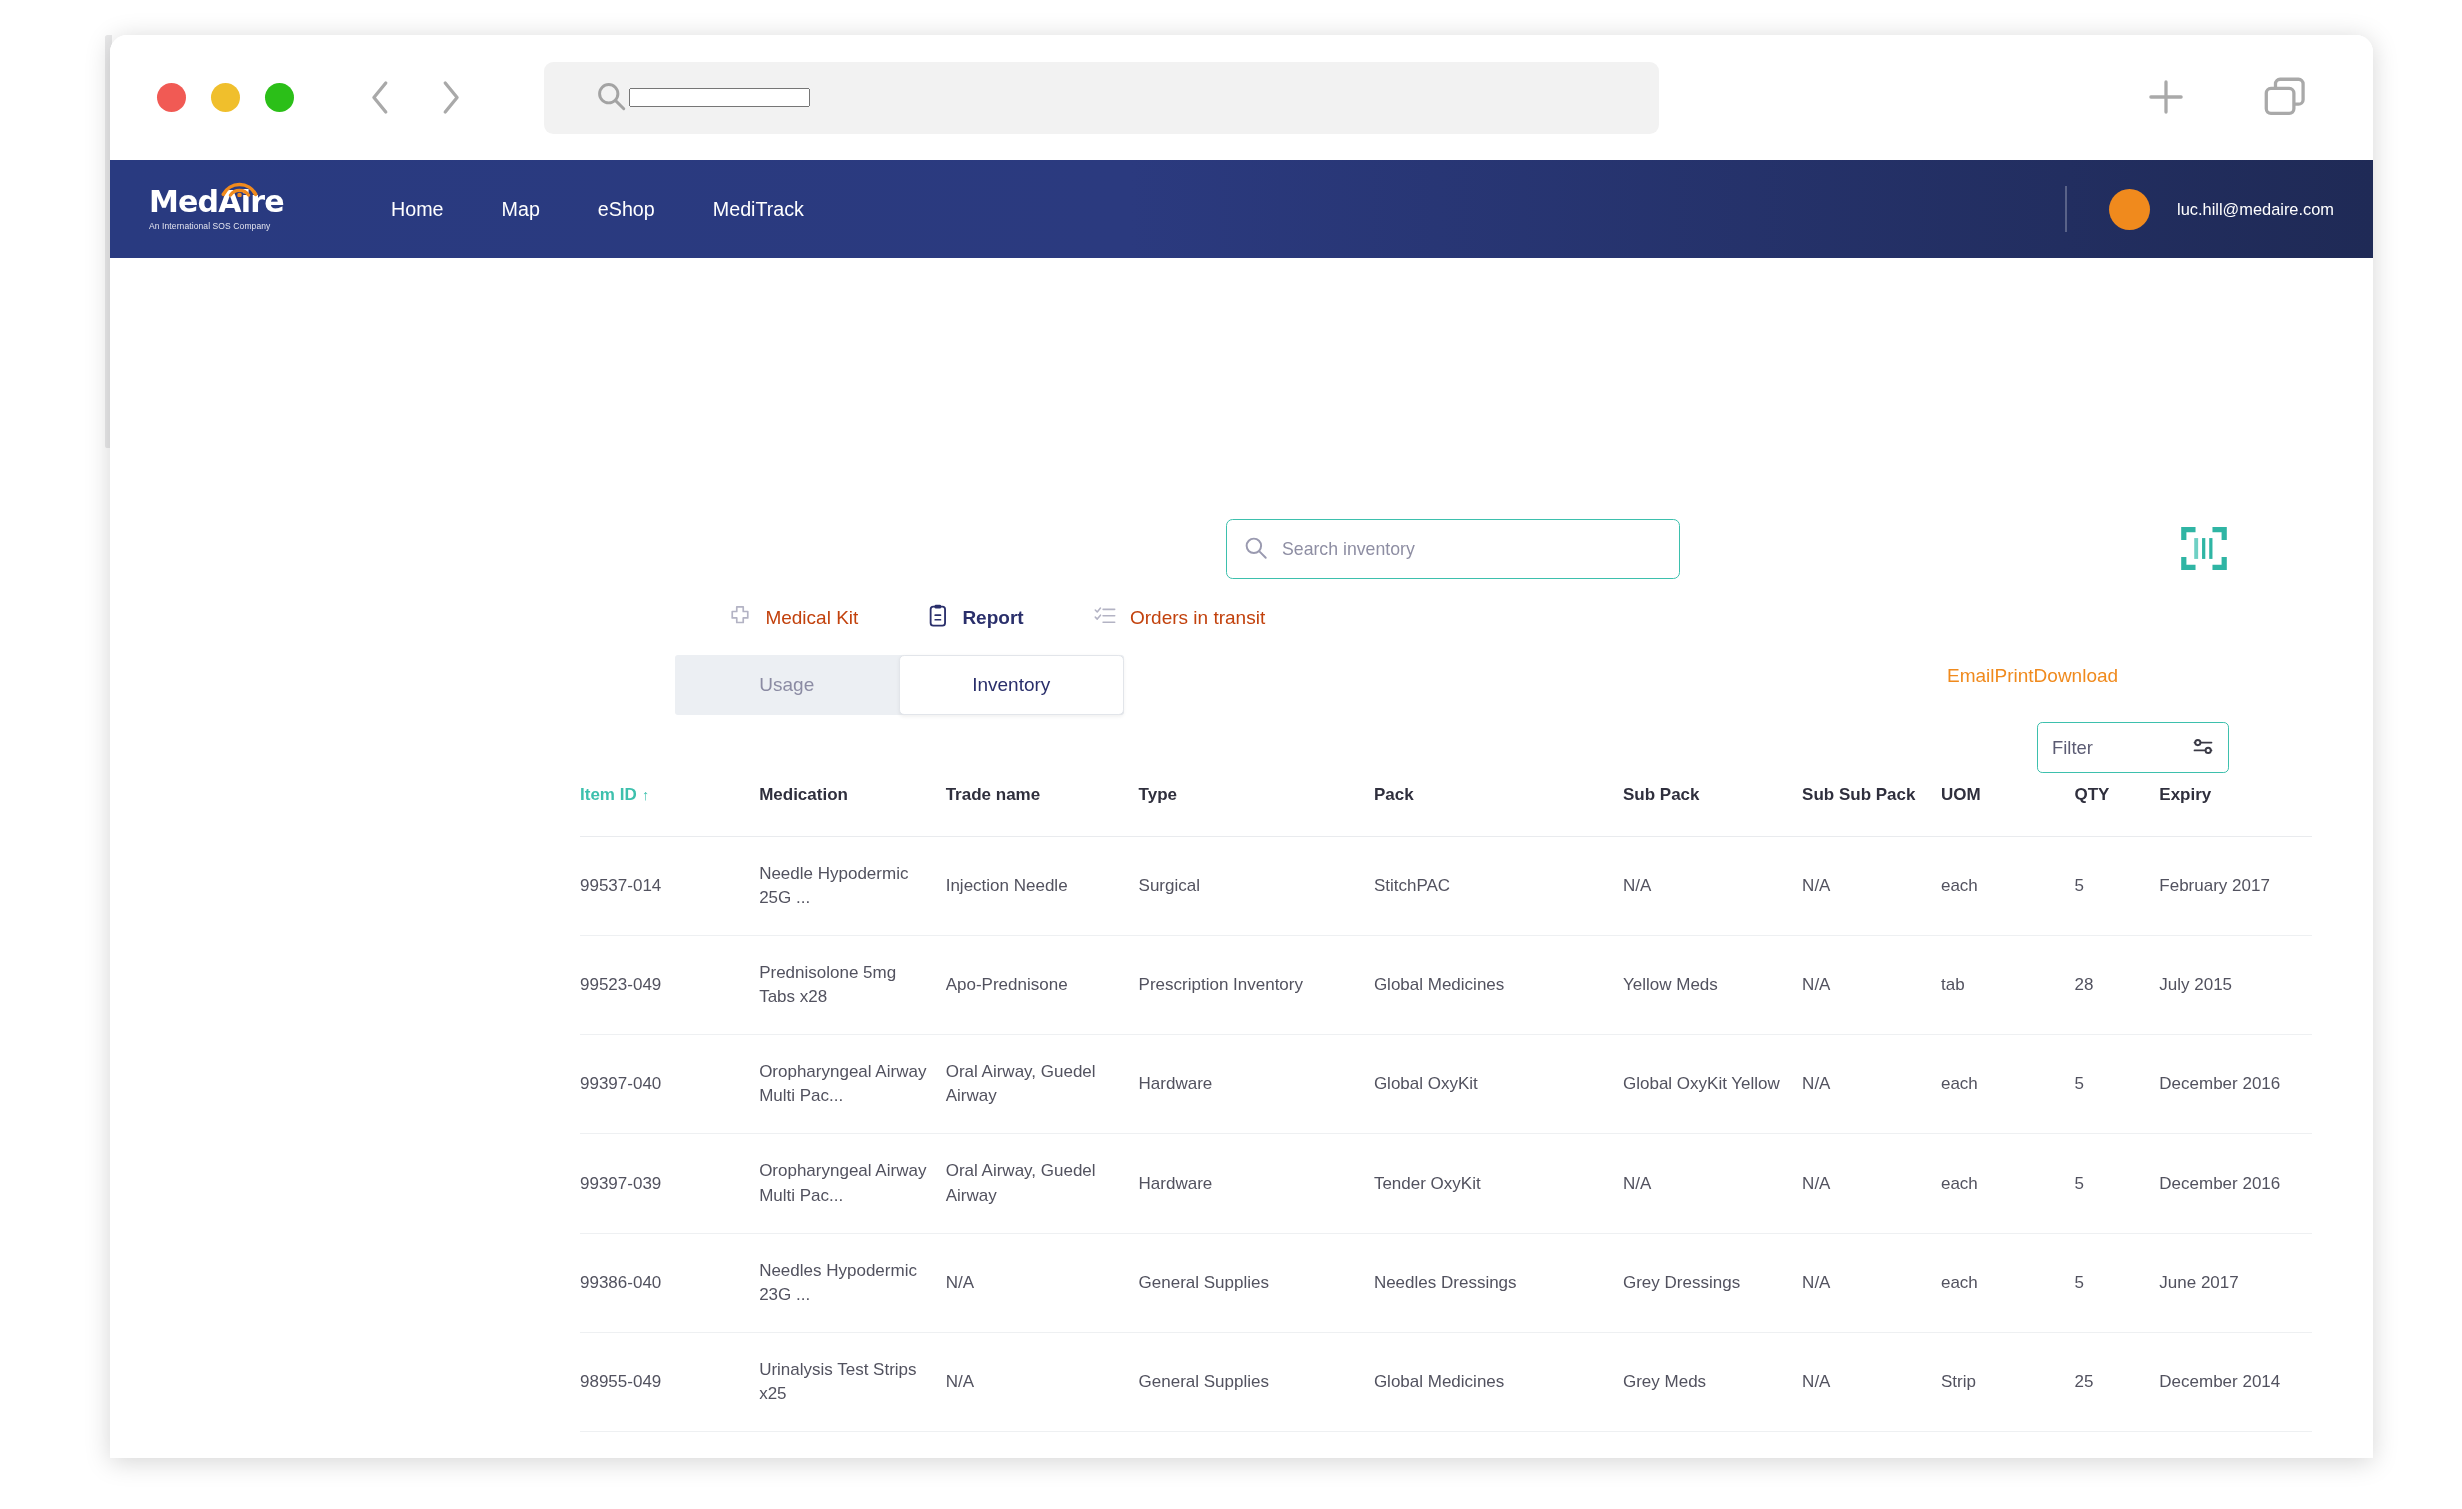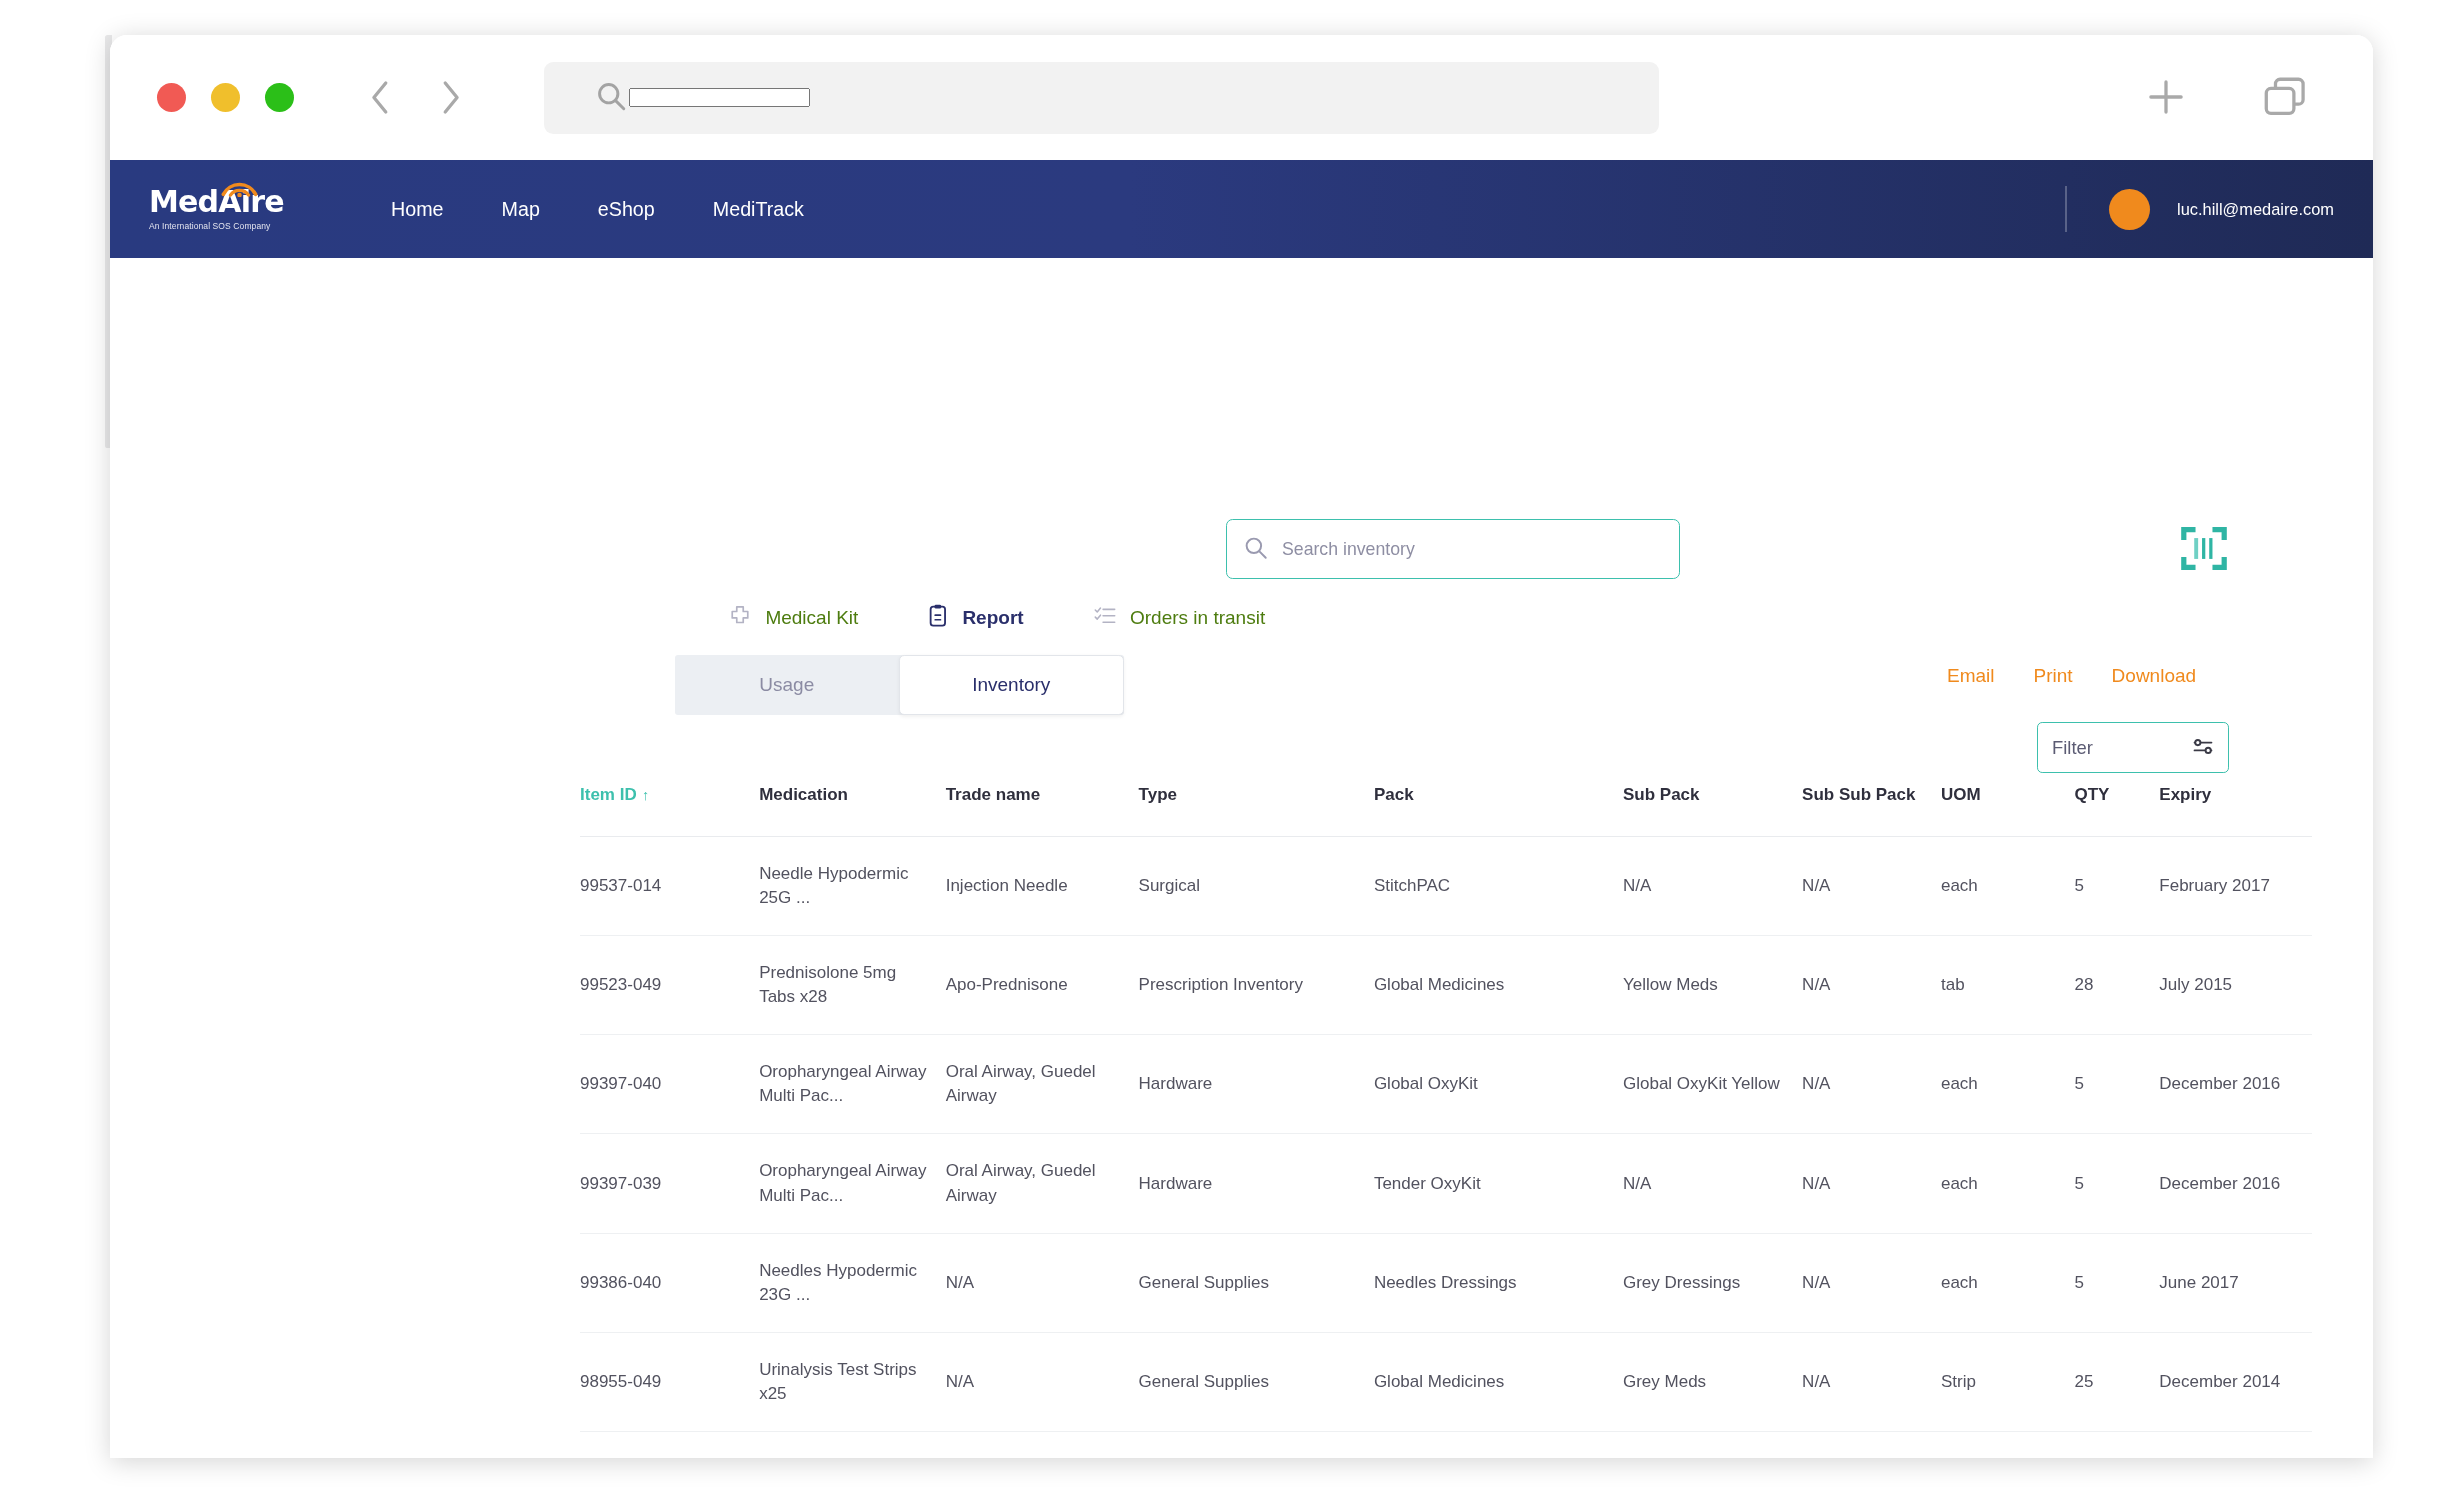--- a/index.html
+++ b/index.html
@@ -134,21 +134,21 @@
   
   .kit-tabs {
     position: absolute; left: 584px; top: 346px;
     display: flex; align-items: center; gap: 0;
   }
   .kit-tab {
     display: flex; align-items: center; gap: 14.4px;
     padding: 0 35px; cursor: pointer;
     font-size: 19px;
   }
-  .kit-tab.inactive { color: #4d7c0f; }
+  .kit-tab.inactive { color: #c2410c; }
   .kit-tab.active { color: #2a2f6b; font-weight: 700; }
 
   
   .seg {
     position: absolute; left: 565px; top: 397px;
     width: 449px; height: 60px;
     background: #eceff3; border-radius: 3px;
     display: flex; align-items: center;
   }
   .seg-item {
@@ -158,21 +158,21 @@
   }
   .seg-item.active {
     background: #ffffff; color: #2a2f6b;
     border: 1.3px solid #e2e5ea; border-radius: 5.2px;
     box-shadow: 0 1.3px 3.9px rgba(0,0,0,0.06);
   }
 
   
   .actions {
     position: absolute; left: 1837px; top: 407px;
-    display: flex; gap: 39px;
+    display: flex; 
   }
   .action-link {
     color: #f08a1d; font-size: 19px; cursor: pointer;
   }
 
   
   .filter-btn {
     position: absolute; left: 1927px; top: 464px;
     width: 192px; height: 51px;
     border: 1.6px solid #3dc0ad; border-radius: 5.2px;

